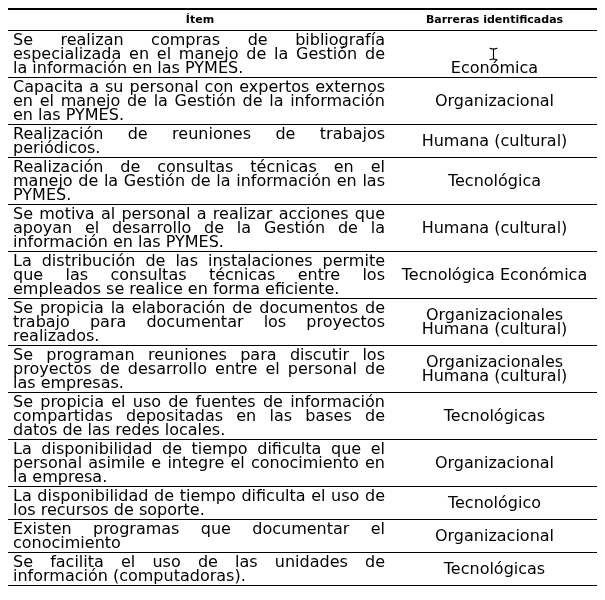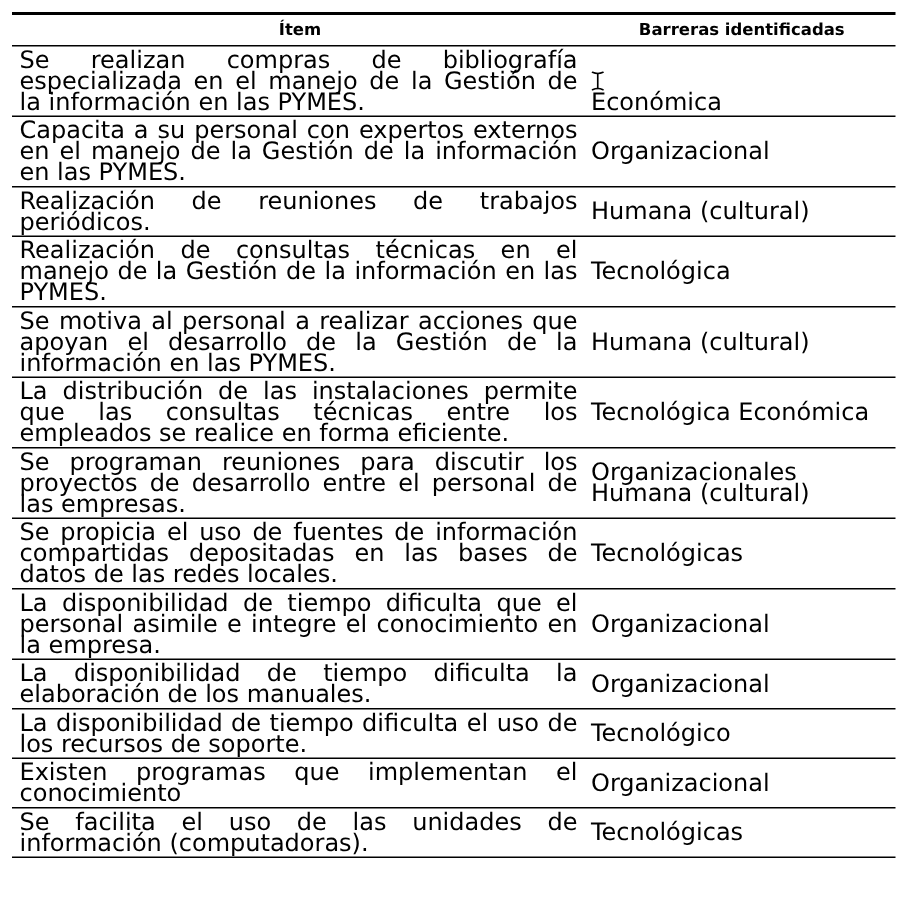--- a/index.html
+++ b/index.html
@@ -36,20 +36,21 @@
     line-height: 14px;
     padding: 2px 4px;
     vertical-align: middle;
   }
   td.item {
     text-align: justify;
     padding-left: 5px;
     padding-right: 7px;
   }
   td.barrier {
+    text-align: center;
     white-space: pre-line;
     padding-left: 2px;
     padding-right: 2px;
   }
   .text-cursor {
     display: inline-block;
     vertical-align: -2px;
     margin-right: 2px;
     line-height: 0;
   }
@@ -101,50 +102,51 @@
   <tr>
     <td class="item">Se motiva al personal a realizar acciones que apoyan el desarrollo de la Gestión de la información en las PYMES.</td>
     <td class="barrier">Humana (cultural)</td>
   </tr>
 
   <tr>
     <td class="item">La distribución de las instalaciones permite que las consultas técnicas entre los empleados se realice en forma eficiente.</td>
     <td class="barrier">Tecnológica Económica</td>
   </tr>
 
+  <tr>
+    <td class="item">Se propicia la elaboración de documentos de trabajo para documentar los proyectos realizados.</td>
+    <td class="barrier">Organizacionales
+Humana (cultural)</td>
+  </tr>
 
   <tr>
     <td class="item">Se programan reuniones para discutir los proyectos de desarrollo entre el personal de las empresas.</td>
     <td class="barrier">Organizacionales
 Humana (cultural)</td>
   </tr>
 
 
   <tr>
     <td class="item">Se propicia el uso de fuentes de información compartidas depositadas en las bases de datos de las redes locales.</td>
     <td class="barrier">Tecnológicas</td>
   </tr>
 
   <tr>
     <td class="item">La disponibilidad de tiempo dificulta que el personal asimile e integre el conocimiento en la empresa.</td>
     <td class="barrier">Organizacional</td>
   </tr>
 
-  <tr>
-    <td class="item">La disponibilidad de tiempo dificulta la elaboración de los manuales.</td>
-    <td class="barrier">Organizacional</td>
-  </tr>
 
   <tr>
     <td class="item">La disponibilidad de tiempo dificulta el uso de los recursos de soporte.</td>
     <td class="barrier">Tecnológico</td>
   </tr>
 
   <tr>
-    <td class="item">Existen programas que implementan el conocimiento</td>
+    <td class="item">Existen programas que documentar el conocimiento</td>
     <td class="barrier">Organizacional</td>
   </tr>
 
   <tr>
     <td class="item">Se facilita el uso de las unidades de información (computadoras).</td>
     <td class="barrier">Tecnológicas</td>
   </tr>
 </tbody>
   </table>
 </div>

